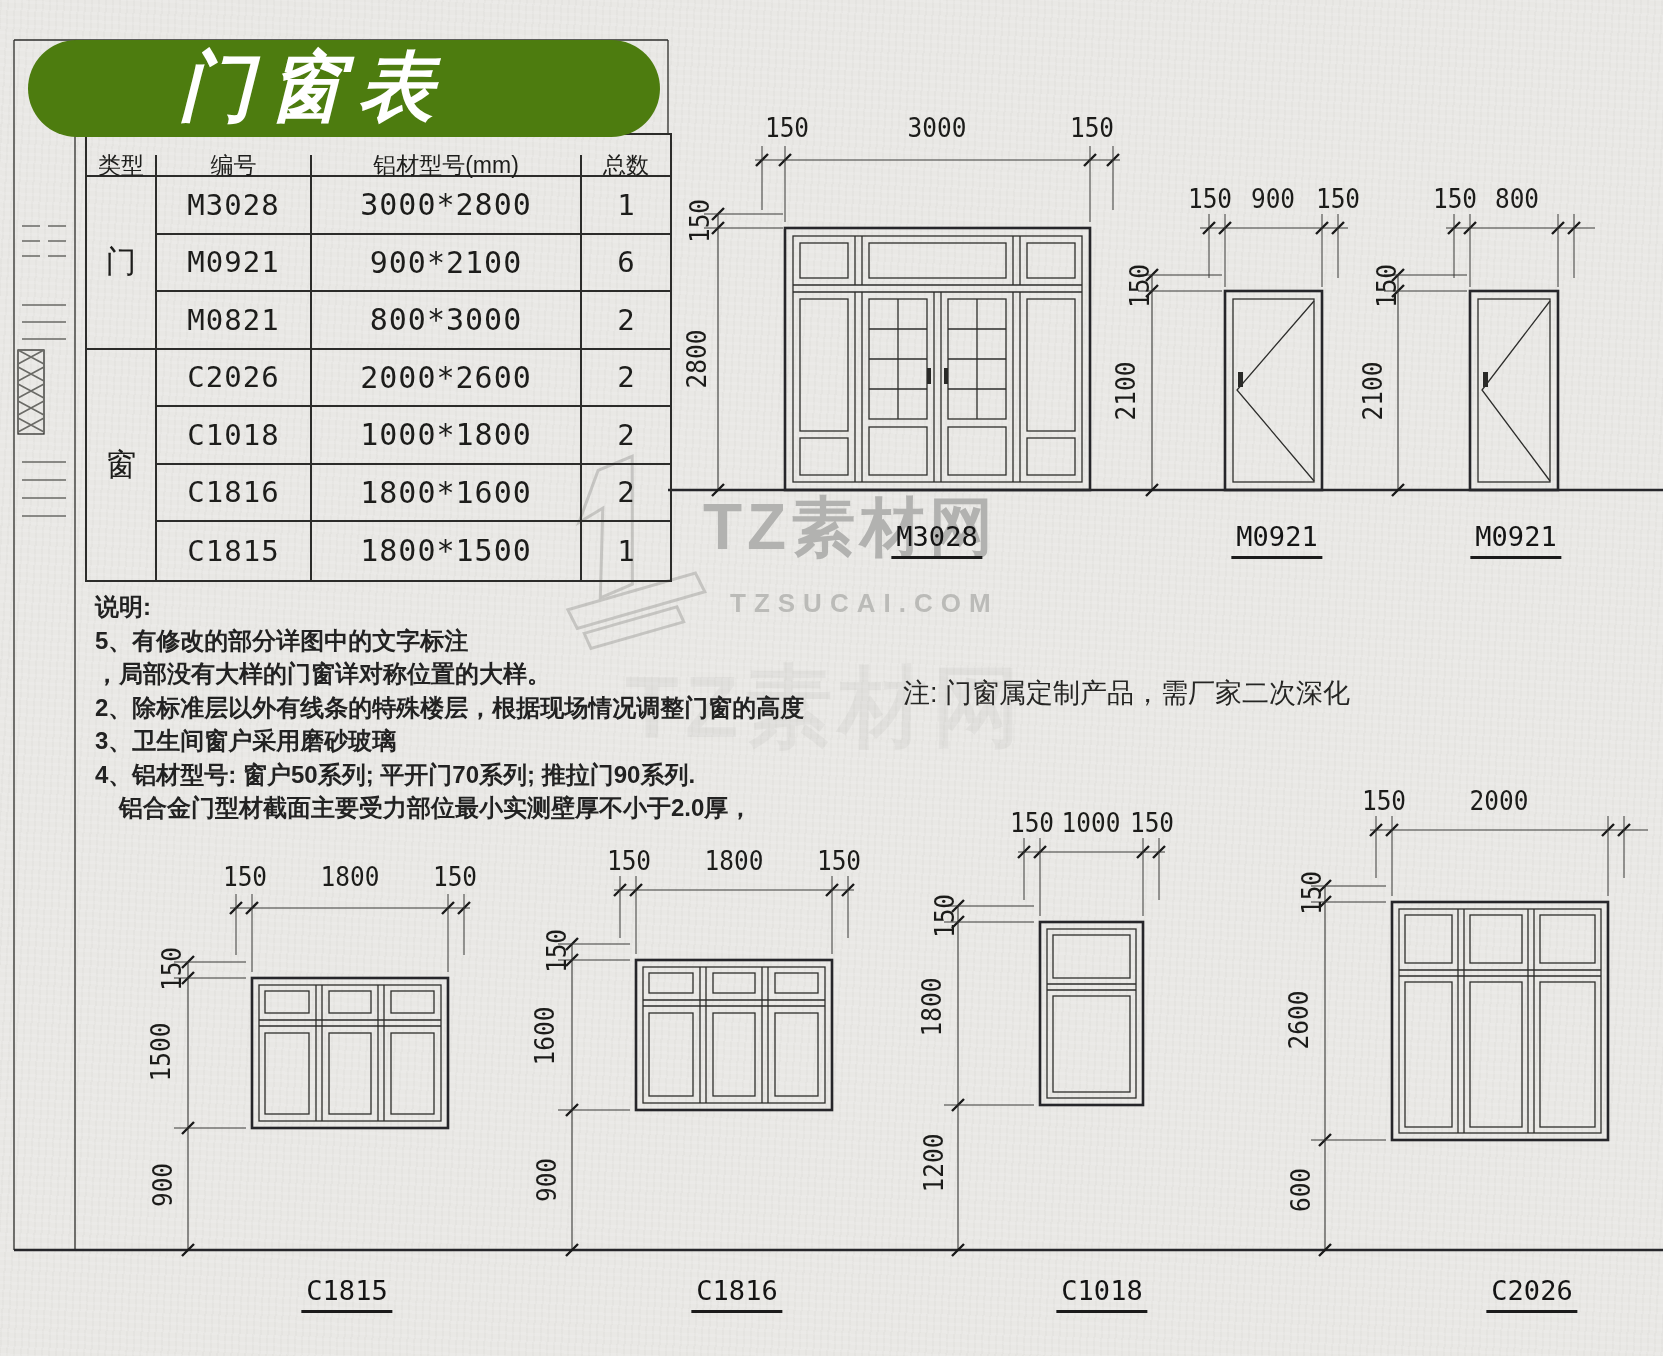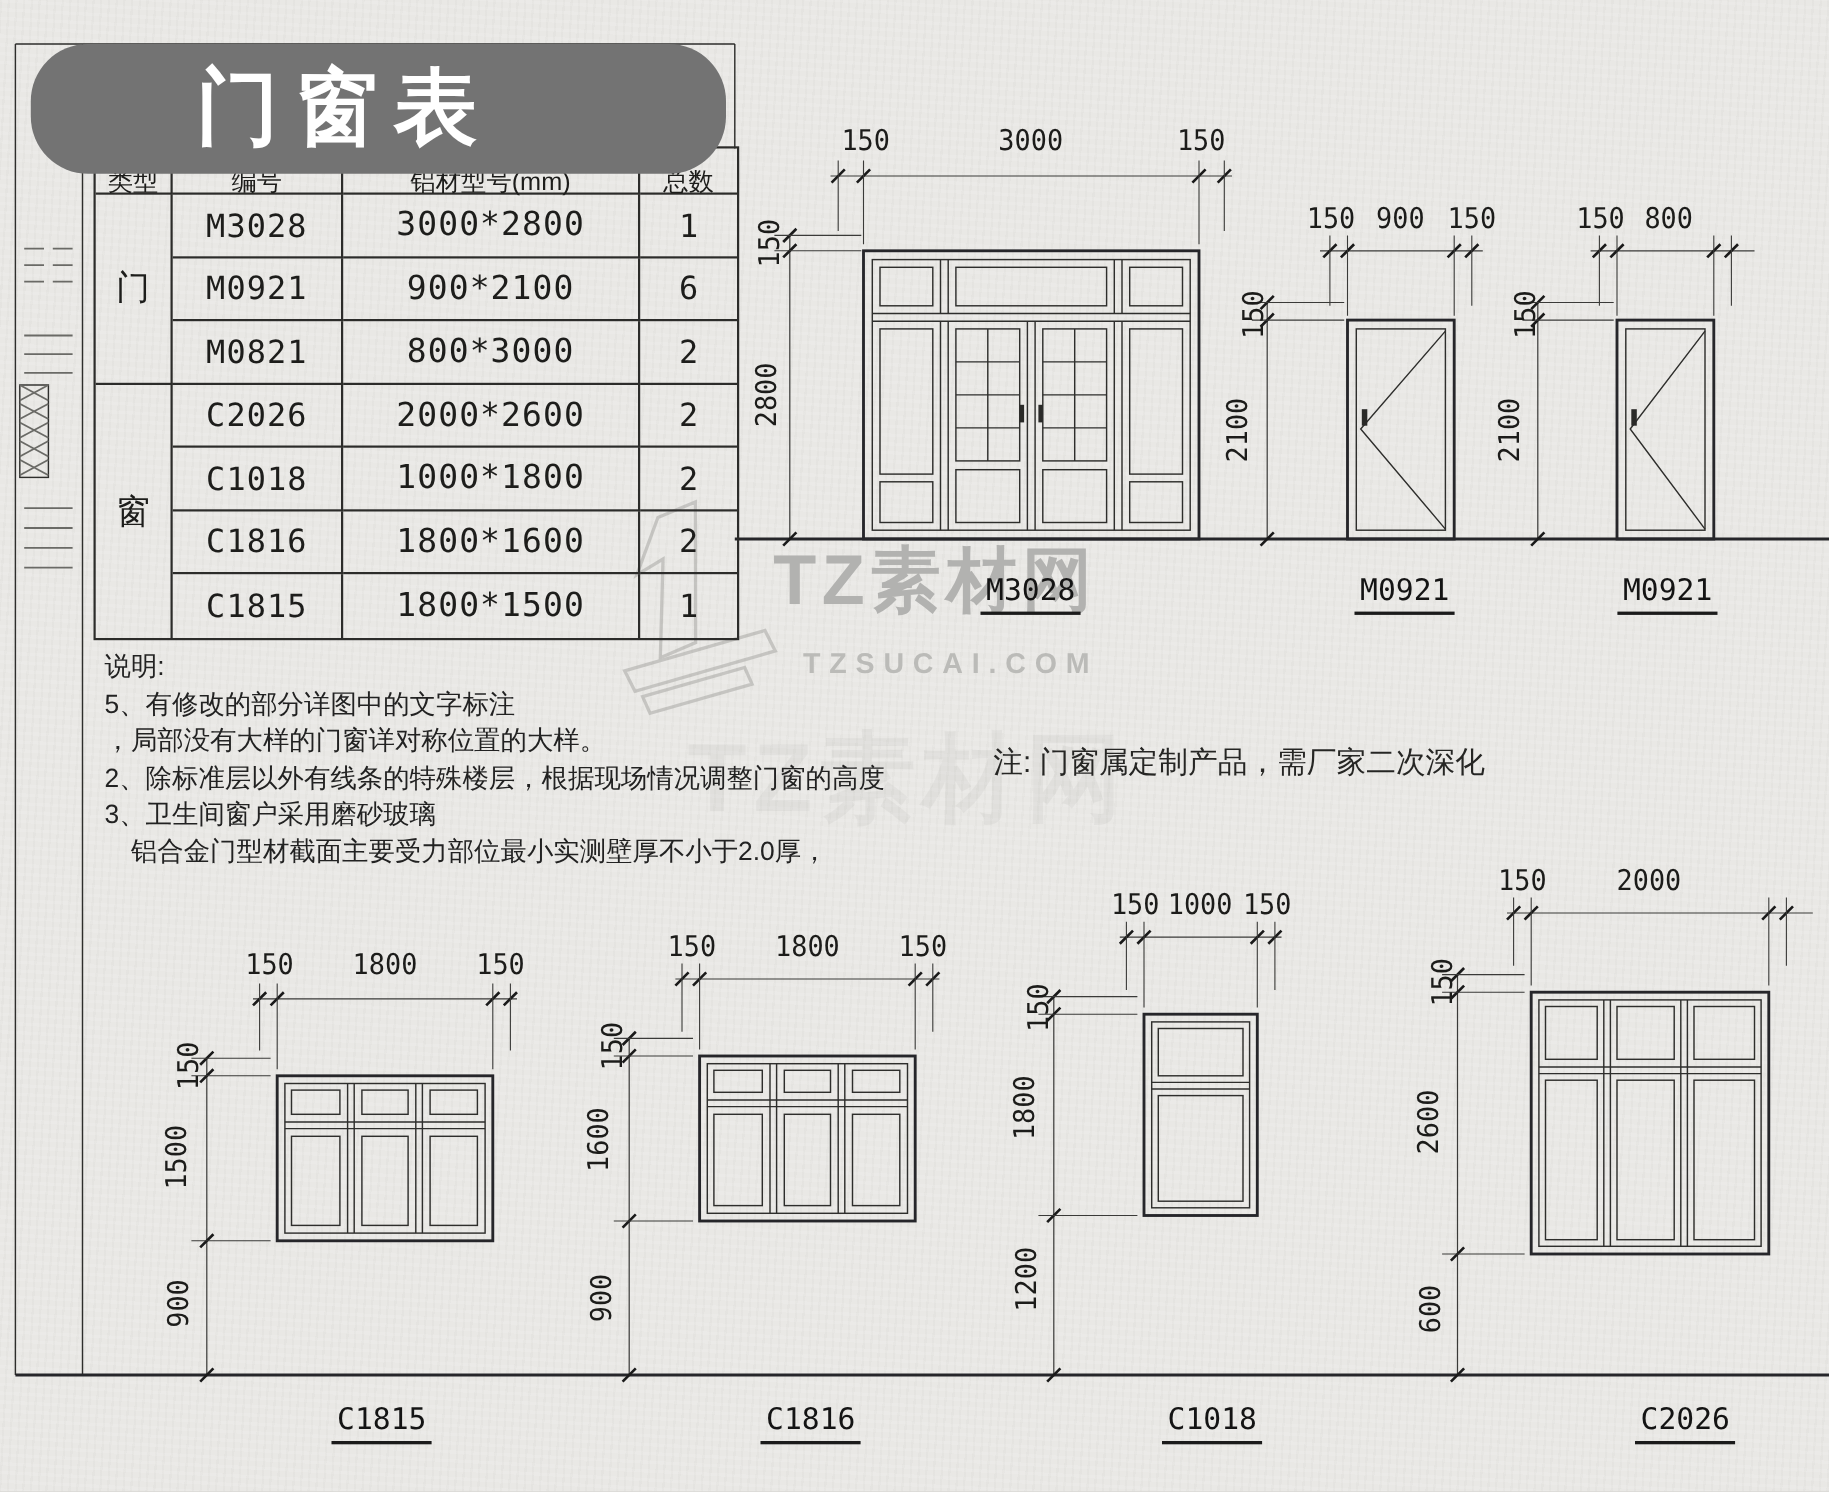--- a/index.html
+++ b/index.html
@@ -10,22 +10,22 @@
                    repeating-linear-gradient(93deg, rgba(120,120,114,.04) 0 2px, rgba(0,0,0,0) 2px 7px);}
   svg.linework{position:absolute;left:0;top:0;z-index:1;}
   .w1{stroke:#2e2e2c;stroke-width:1.3;fill:none}
   .w2{stroke:#26262a;stroke-width:2.6;fill:none}
   .dimline{stroke:#3a3a38;stroke-width:1.1;fill:none}
   .ext{stroke:#3a3a38;stroke-width:1;fill:none}
   .tick{stroke:#1a1a1a;stroke-width:2.4;fill:none}
   .micro{stroke:#6a6a66;stroke-width:1.6;fill:none}
   .fillh{fill:#2a2a28;stroke:none}
 
-  .banner{position:absolute;left:28px;top:40px;width:632px;height:118px;background:#737373;
-          border-radius:52px;z-index:5;display:flex;align-items:center;}
+  .banner{position:absolute;left:28px;top:40px;width:632px;height:97px;background:#4d7c0f;
+          border-radius:52px;z-index:5;display:flex;align-items:center;font-style:italic;}
   .banner span{color:#ffffff;font-size:76px;font-weight:900;letter-spacing:14px;padding-left:150px;}
 
   .sched{position:absolute;left:85px;top:133px;width:583px;height:445px;display:grid;
          grid-template-columns:70px 155px 270px 88px;grid-template-rows:42px repeat(7,57.5px);
          border:2.5px solid #2c2c2a;z-index:2;}
   .cell{border-right:2px solid #2c2c2a;border-bottom:2px solid #2c2c2a;display:flex;
         align-items:center;justify-content:center;font-family:"DejaVu Sans Mono",monospace;color:#1d1d1b;}
   .cell.cn{font-family:"Liberation Sans",sans-serif;}
   .hd{font-size:23px;margin-top:20px;}
   .typ{font-size:31px;}
@@ -36,21 +36,21 @@
   .bb0{border-bottom:none;}
 
   .d{position:absolute;z-index:3;font-family:"DejaVu Sans Mono",monospace;font-size:26px;color:#1c1c1a;
      white-space:nowrap;transform:translate(-50%,-50%) scaleX(.94);}
   .d.v{transform:translate(-50%,-50%) rotate(-90deg) scaleX(.94);}
   .lbl{position:absolute;z-index:3;font-family:"DejaVu Sans Mono",monospace;font-size:27px;color:#141414;
        transform:translate(-50%,-50%);border-bottom:3px solid #1b1b1b;padding:0 5px 4px;white-space:nowrap;}
 
   .notes{position:absolute;left:95px;top:590px;z-index:3;font-size:24px;line-height:33.5px;color:#26262
 4;}
-  .notes div{white-space:nowrap;}
+  .notes div{white-space:nowrap;font-weight:bold;}
   .notes .ind{padding-left:24px;}
   .sidenote{position:absolute;left:903px;top:675px;z-index:3;font-size:27px;color:#262624;white-space:nowrap;}
 
   .wm-name{position:absolute;left:703px;top:484px;font-size:64px;font-weight:700;color:#b2b2b0;
            letter-spacing:5px;z-index:2;white-space:nowrap;}
   .wm-domain{position:absolute;left:730px;top:588px;font-size:26px;font-weight:600;color:#bbbbb8;
              letter-spacing:8px;z-index:2;white-space:nowrap;}
   .wm-ghost{position:absolute;left:625px;top:648px;font-size:88px;font-weight:700;color:#82827e;
             opacity:.08;letter-spacing:6px;z-index:1;white-space:nowrap;}
 </style>
@@ -265,20 +265,21 @@
     <div class="cell size bb0" style="grid-area:8/3">1800*1500</div>
     <div class="cell cnt br0 bb0" style="grid-area:8/4">1</div>
   </div>
 
   <div class="notes">
     <div>说明:</div>
     <div>5、有修改的部分详图中的文字标注</div>
     <div>，局部没有大样的门窗详对称位置的大样。</div>
     <div>2、除标准层以外有线条的特殊楼层，根据现场情况调整门窗的高度</div>
     <div>3、卫生间窗户采用磨砂玻璃</div>
+    <div>4、铝材型号: 窗户50系列; 平开门70系列; 推拉门90系列.</div>
     <div class="ind">铝合金门型材截面主要受力部位最小实测壁厚不小于2.0厚，</div>
   </div>
 
   <div class="sidenote">注: 门窗属定制产品，需厂家二次深化</div>
 
   <div class="wm-name">TZ素材网</div>
   <div class="wm-domain">TZSUCAI.COM</div>
   <div class="wm-ghost">TZ素材网</div>
 
   <span class="d" style="left:787px;top:128px">150</span>

